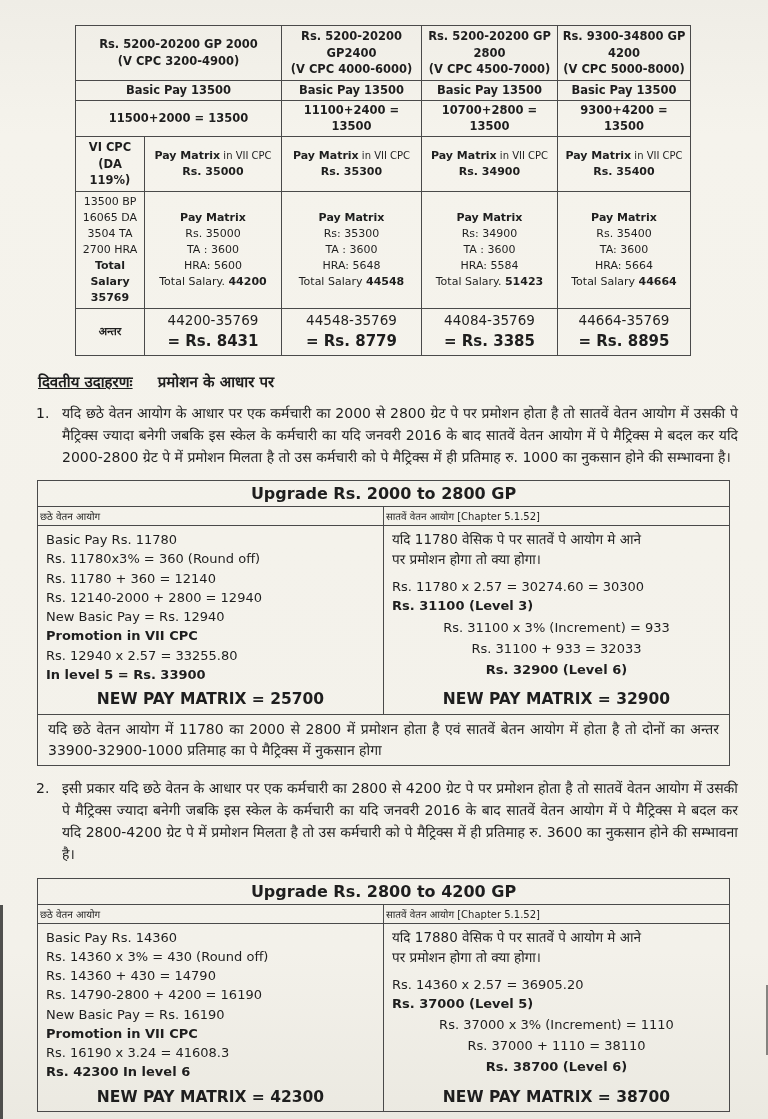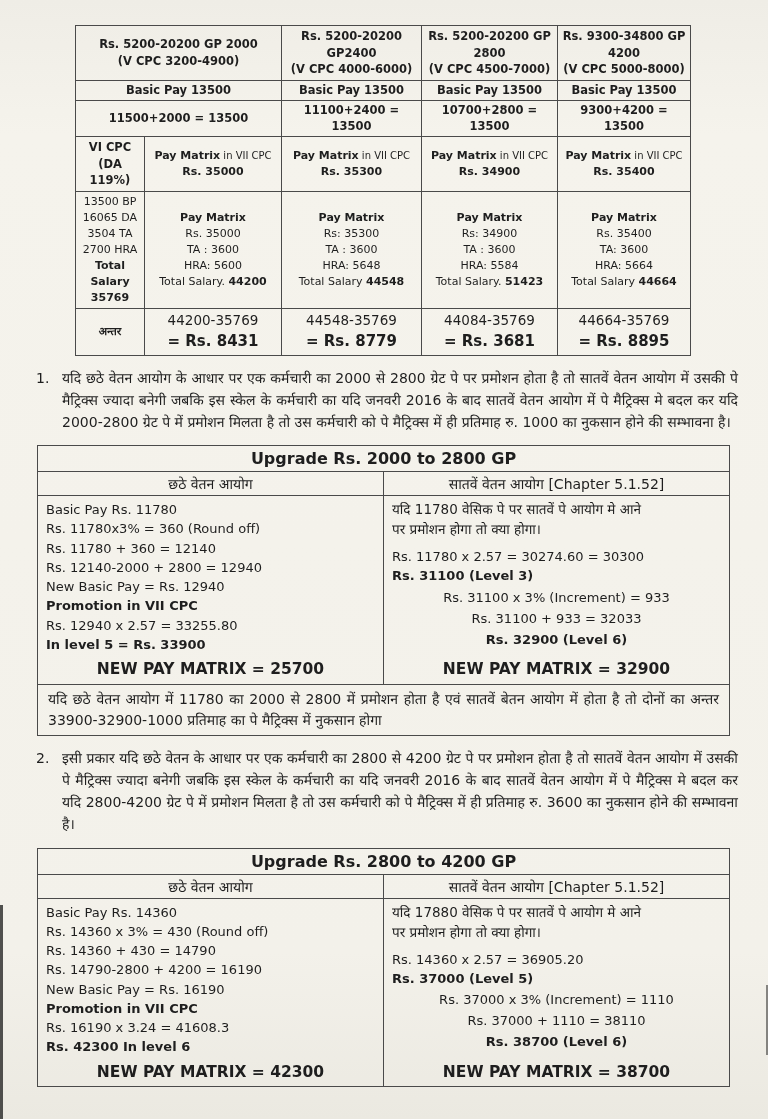--- a/index.html
+++ b/index.html
@@ -32,21 +32,21 @@
 
   
   .para{display:flex; margin:11px 30px 0 36px; font-size:14px; line-height:1.58;}
   .pno{width:26px; flex:0 0 26px;}
   .ptext{flex:1; text-align:justify;}
 
   
   table.ut{border-collapse:collapse; margin:12px 0 0 37px; width:693px; table-layout:fixed;}
   table.ut td{border:1px solid #4a4a4a; vertical-align:top;}
   td.utitle{text-align:center; font-weight:bold; font-size:16px; padding:3px 2px;}
-  td.uhead{text-align:center; font-size:14px; padding:2px;}
+  td.uhead{text-align:left; font-size:10px; padding:2px;}
   td.ubody{position:relative; height:172px; padding:4px 8px 30px 8px; font-size:13px; line-height:1.48;}
   td.ubody .hin{font-size:13.5px;}
   td.ubody .gap{margin-top:7px;}
   td.ubody .ctr{text-align:center; margin-top:2px;}
   .unew{position:absolute; left:0; right:0; bottom:3px; text-align:center;
         font-weight:bold; font-size:15.5px;}
   td.ufoot{padding:4px 10px; font-size:14px; line-height:1.5; text-align:justify;}
 
   .credit{position:absolute; left:8px; bottom:6px;
     font-family:"Liberation Serif","DejaVu Serif",serif; font-weight:bold; font-size:20px; color:#0a0a0a;}
@@ -162,30 +162,34 @@
         <td>
           <div class="dex">44200-35769</div>
           <div class="dres">= Rs. 8431</div>
         </td>
         <td>
           <div class="dex">44548-35769</div>
           <div class="dres">= Rs. 8779</div>
         </td>
         <td>
           <div class="dex">44084-35769</div>
-          <div class="dres">= Rs. 3681</div>
+          <div class="dres">= Rs. 3385</div>
         </td>
         <td>
           <div class="dex">44664-35769</div>
           <div class="dres">= Rs. 8895</div>
         </td>
       </tr>
     </tbody>
   </table>
 
+  <div class="heading">
+    <span class="hu">दिवतीय उदाहरणः</span>
+    <span class="hr">प्रमोशन के आधार पर</span>
+  </div>
 
   <div class="para">
     <span class="pno">1.</span>
     <span class="ptext">यदि छठे वेतन आयोग के आधार पर एक कर्मचारी का 2000 से 2800 ग्रेट पे पर प्रमोशन होता है तो सातवें वेतन आयोग में उसकी पे मैट्रिक्स ज्यादा बनेगी जबकि इस स्केल के कर्मचारी का यदि जनवरी 2016 के बाद सातवें वेतन आयोग में पे मैट्रिक्स मे बदल कर यदि 2000-2800 ग्रेट पे में प्रमोशन मिलता है तो उस कर्मचारी को पे मैट्रिक्स में ही प्रतिमाह रु. 1000 का नुकसान होने की सम्भावना है।</span>
   </div>
 
   <table class="ut">
     <tbody>
       <tr>
         <td colspan="2" class="utitle">Upgrade Rs. 2000 to 2800 GP</td>

